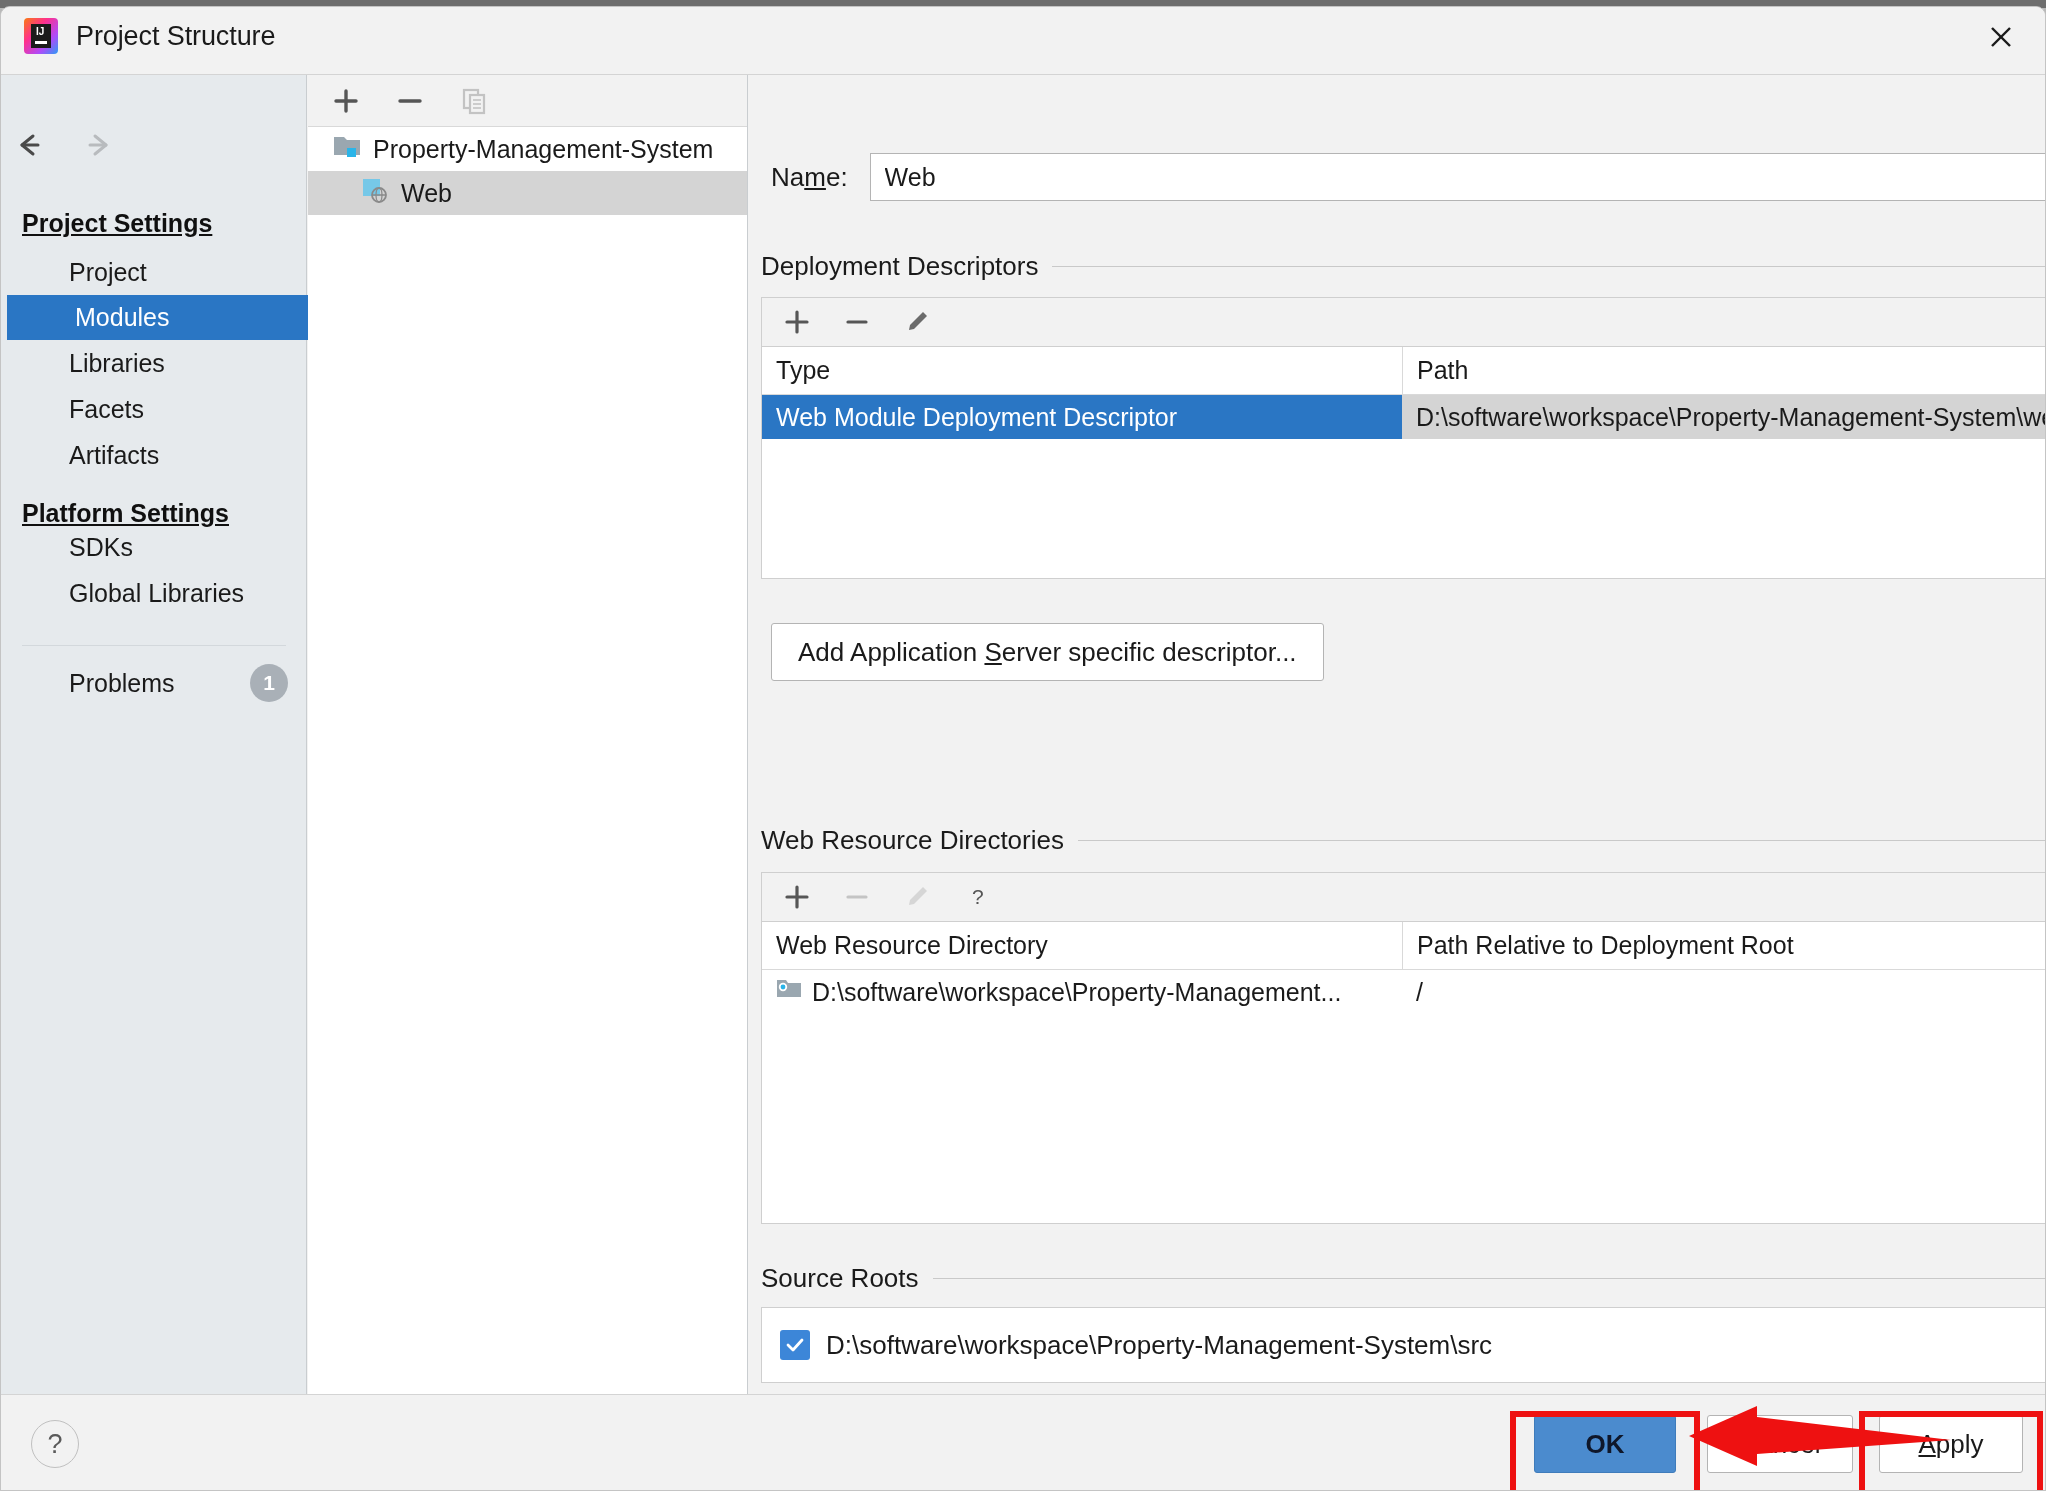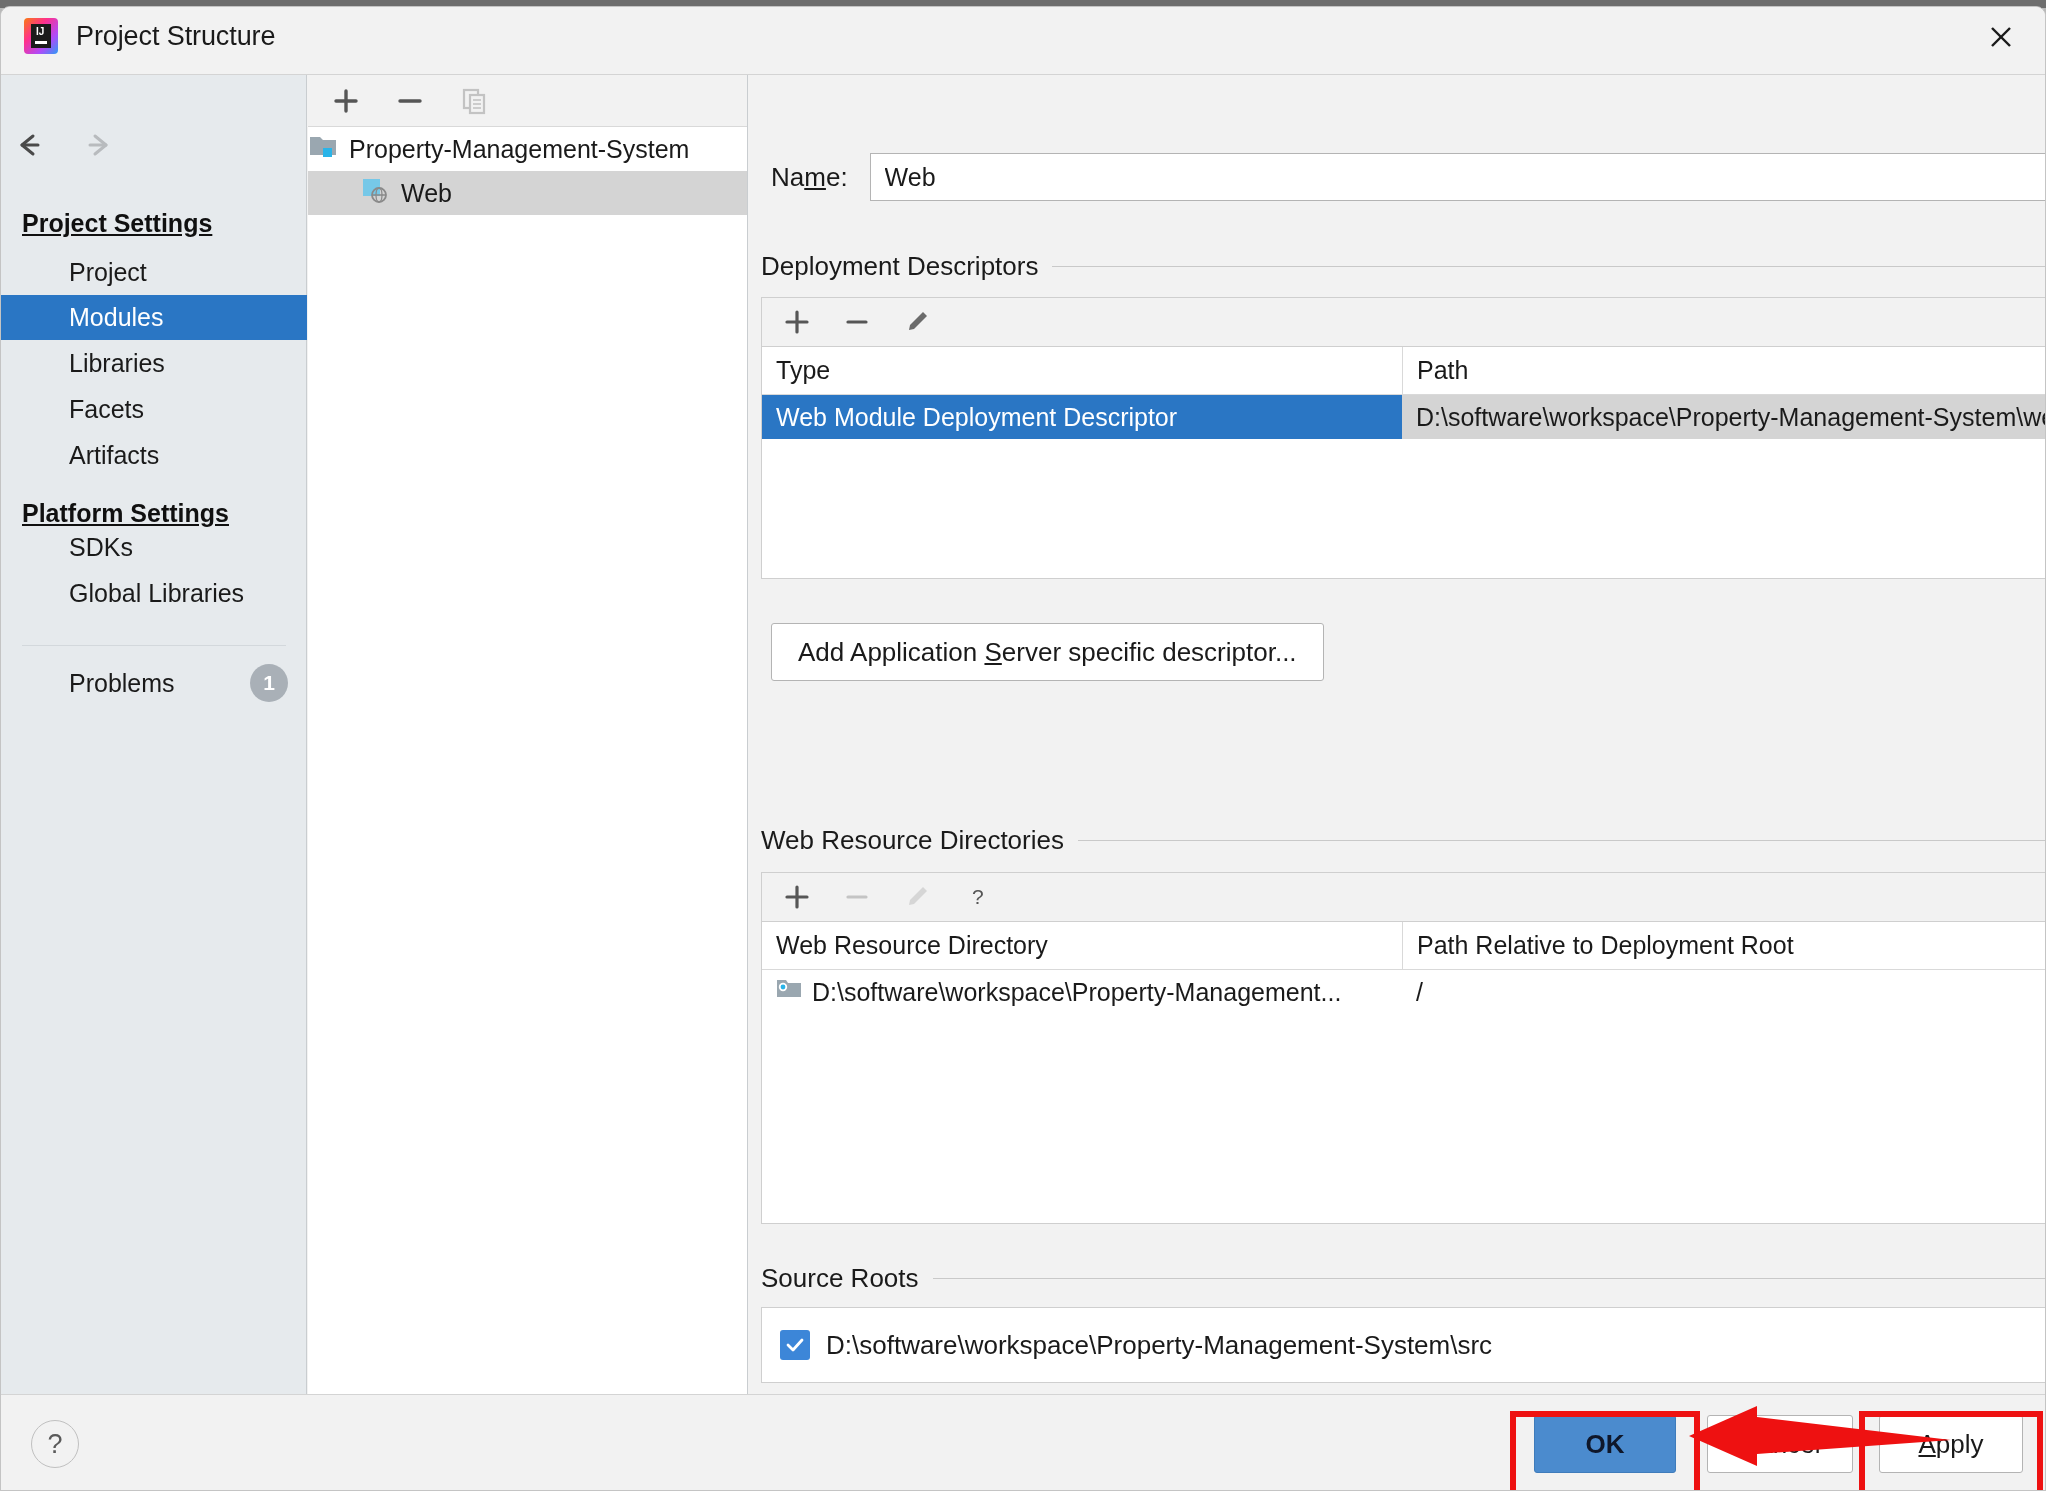--- a/index.html
+++ b/index.html
@@ -108,21 +108,21 @@
     border-bottom: 1px solid #d9d9d9;
     display: flex; align-items: center; padding-left: 18px; gap: 24px;
   }
   .tb-btn {
     width: 40px; height: 40px;
     display: flex; align-items: center; justify-content: center;
     cursor: pointer;
   }
   .tree-row {
     height: 44px; display: flex; align-items: center;
-    padding-left: 0; gap: 11px;
+    padding-left: 24px; gap: 11px;
     font-size: 25px; color: #1a1a1a; cursor: pointer;
   }
   .tree-row.child { padding-left: 52px; }
   .tree-row.selected { background: #d4d4d4; }
 
   
   #content {
     position: absolute; left: 748px; top: 0;
     width: 1298px; height: 1329px;
     background: #f2f2f2;
@@ -329,21 +329,21 @@
             <path d="M14 9 L25 18 L14 27" fill="none" stroke="#b8bbbe" stroke-width="3" stroke-linecap="round" stroke-linejoin="round"></path>
             <line x1="9" y1="18" x2="25" y2="18" stroke="#b8bbbe" stroke-width="3" stroke-linecap="round"></line>
           </svg>
         </span>
       </div>
 
       <div class="sb-header" style="top:134px;">Project Settings</div>
       <div class="sb-item" style="top:175px;">
         <span>Project</span>
       </div>
-      <div class="sb-item selected" style="top:220px;">
+      <div class="sb-item selected" style="top:220px;margin-left:6px;">
         <span>Modules</span>
       </div>
       <div class="sb-item" style="top:266px;">
         <span>Libraries</span>
       </div>
       <div class="sb-item" style="top:312px;">
         <span>Facets</span>
       </div>
       <div class="sb-item" style="top:358px;">
         <span>Artifacts</span>

